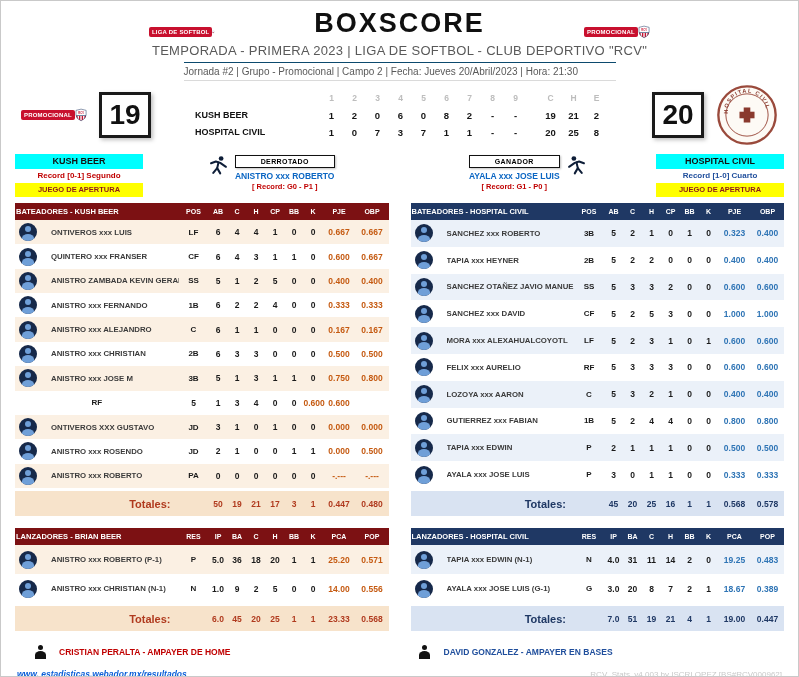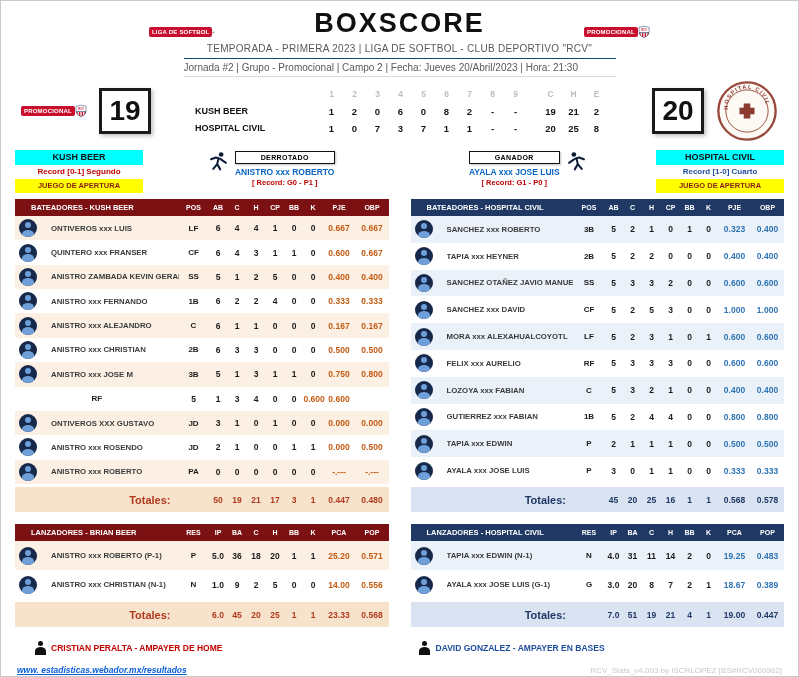--- a/index.html
+++ b/index.html
@@ -4,21 +4,21 @@
 <style>
   *{box-sizing:border-box;margin:0;padding:0}
   html,body{width:799px;height:677px}
   body{font-family:"Liberation Sans","DejaVu Sans",sans-serif;background:#fff}
   .page{position:relative;width:799px;height:677px;background:#fff;border:1px solid #C9C9C9;overflow:hidden}
   .defs{position:absolute;width:0;height:0}
 
   
   .top{position:relative;padding-top:7px}
   .title{text-align:center;font-size:27px;font-weight:800;letter-spacing:2px;color:#101010}
-  .subtitle{text-align:center;font-size:10px;color:#595959;margin-top:4px;letter-spacing:.3px}
+  .subtitle{text-align:center;font-size:13px;color:#595959;margin-top:4px;letter-spacing:.3px}
   .details{width:432px;margin:4px auto 0;text-align:left;font-size:10px;color:#595959;padding:3px 0;
            border-top:1px solid #0c4a6e;border-bottom:1px solid #DADADA}
   .badge{display:flex;flex-direction:row;align-items:center;width:66px}
   .ribbon{background:#C8102E;color:#fff;font-size:6px;font-weight:bold;line-height:1;padding:2px 3px;border-radius:2px;
           white-space:nowrap;margin-bottom:1px;letter-spacing:.2px}
   .shield-txt{font-size:13px;font-weight:bold;fill:#C8102E;letter-spacing:.5px}
   .badge-left{position:absolute;left:148px;top:4px}
   .badge-right{position:absolute;right:148px;top:4px}
 
   
@@ -48,42 +48,42 @@
   .dec-name{margin-top:3px;text-align:center;font-size:8.5px;font-weight:bold;color:#0B66C3}
   .dec-rec{margin-top:1px;text-align:center;font-size:7.5px;font-weight:bold;color:#C00000}
 
   
   .main{display:flex;gap:22px;padding:0 14px;margin-top:6px}
   .main.pitching{margin-top:12px}
   .panel{flex:1;--cols:minmax(0,1fr) 30px 19px 19px 19px 19px 19px 19px 33px 33px}
   .away-theme{--accent:#7C1113;--row:#FBF0E3;--tot-bg:#F7E3CB;--tot-fg:#B03A1E;--pct:#C55A11}
   .home-theme{--accent:#1F3864;--row:#EBF1F9;--tot-bg:#D9E3F2;--tot-fg:#1F3864;--pct:#2E74B5}
   .thead{display:grid;grid-template-columns:var(--cols);align-items:center;height:17px;background:var(--accent);color:#fff}
-  .t-title{font-size:7.5px;font-weight:bold;padding-left:16px;white-space:nowrap}
+  .t-title{font-size:7.5px;font-weight:bold;padding-left:1px;white-space:nowrap}
   .hcell{font-size:7px;font-weight:bold;text-align:center}
   .rows{display:flex;flex-direction:column}
   .rows.bat{height:268px}
   .rows.pitch{height:58px}
   .trow{flex:1;display:grid;grid-template-columns:var(--cols);align-items:center;min-height:0}
   .trow:nth-child(odd){background:var(--row)}
   .pcell{display:flex;align-items:center;gap:14px;padding-left:4px;min-width:0}
   .avatar{position:relative;width:18px;height:18px;border-radius:50%;background:#16294A;flex:0 0 18px;overflow:hidden}
   .av-h{position:absolute;top:3px;left:6px;width:6px;height:6px;border-radius:50%;background:#6F9FD8}
   .av-b{position:absolute;top:10.5px;left:3px;width:12px;height:8px;border-radius:50% 50% 0 0;background:#6F9FD8}
   .pname{font-size:7.8px;font-weight:bold;color:#3B3B3B;white-space:nowrap;overflow:hidden}
   .cell{font-size:8.5px;font-weight:bold;text-align:center;color:#1A1A1A}
   .cell.pos{font-size:8px}
   .cell.pct{color:var(--pct)}
   .totals{display:grid;grid-template-columns:var(--cols);align-items:center;height:25px;background:var(--tot-bg);margin-top:3px}
   .totals .t-label{text-align:right;font-size:11px;font-weight:bold;color:var(--tot-fg);padding-right:8px}
   .totals .cell{color:var(--tot-fg)}
 
   
   .umps{display:flex;margin-top:14px;padding:0 14px}
-  .ump{flex:1;display:flex;align-items:center;gap:4px;padding-left:18px}
+  .ump{flex:1;display:flex;align-items:center;gap:12px;padding-left:18px}
   .ump-txt{font-size:8.5px;font-weight:bold}
   .ump-home .ump-txt{color:#C00000}
   .ump-bases .ump-txt{color:#1F4E9C}
   .ump-icon{position:relative;width:14px;height:14px;flex:0 0 14px}
   .ui-h{position:absolute;top:0;left:4.5px;width:5px;height:5px;border-radius:50%;background:#111}
   .ui-b{position:absolute;top:6px;left:1.5px;width:11px;height:8px;border-radius:50% 50% 0 0;background:#111}
   .footer{display:flex;justify-content:space-between;align-items:flex-end;padding:10px 16px 0}
   .link{font-size:8.5px;font-weight:bold;font-style:italic;color:#0B5ED7;text-decoration:underline;cursor:pointer}
   .credit{font-size:8px;color:#C9C9C9}
 </style>
@@ -617,21 +617,21 @@
             <span class="cell pct">0.600</span>
             <span class="cell pct">0.600</span>
           </div>
 
           <div class="trow">
             <div class="pcell">
               <span class="avatar">
                 <span class="av-h"></span>
                 <span class="av-b"></span>
               </span>
-              <span class="pname">LOZOYA xxx FABIAN</span>
+              <span class="pname">LOZOYA xxx AARON</span>
             </div>
             <span class="cell pos">C</span>
             <span class="cell">5</span>
             <span class="cell">3</span>
             <span class="cell">2</span>
             <span class="cell">1</span>
             <span class="cell">0</span>
             <span class="cell">0</span>
             <span class="cell pct">0.400</span>
             <span class="cell pct">0.400</span>

